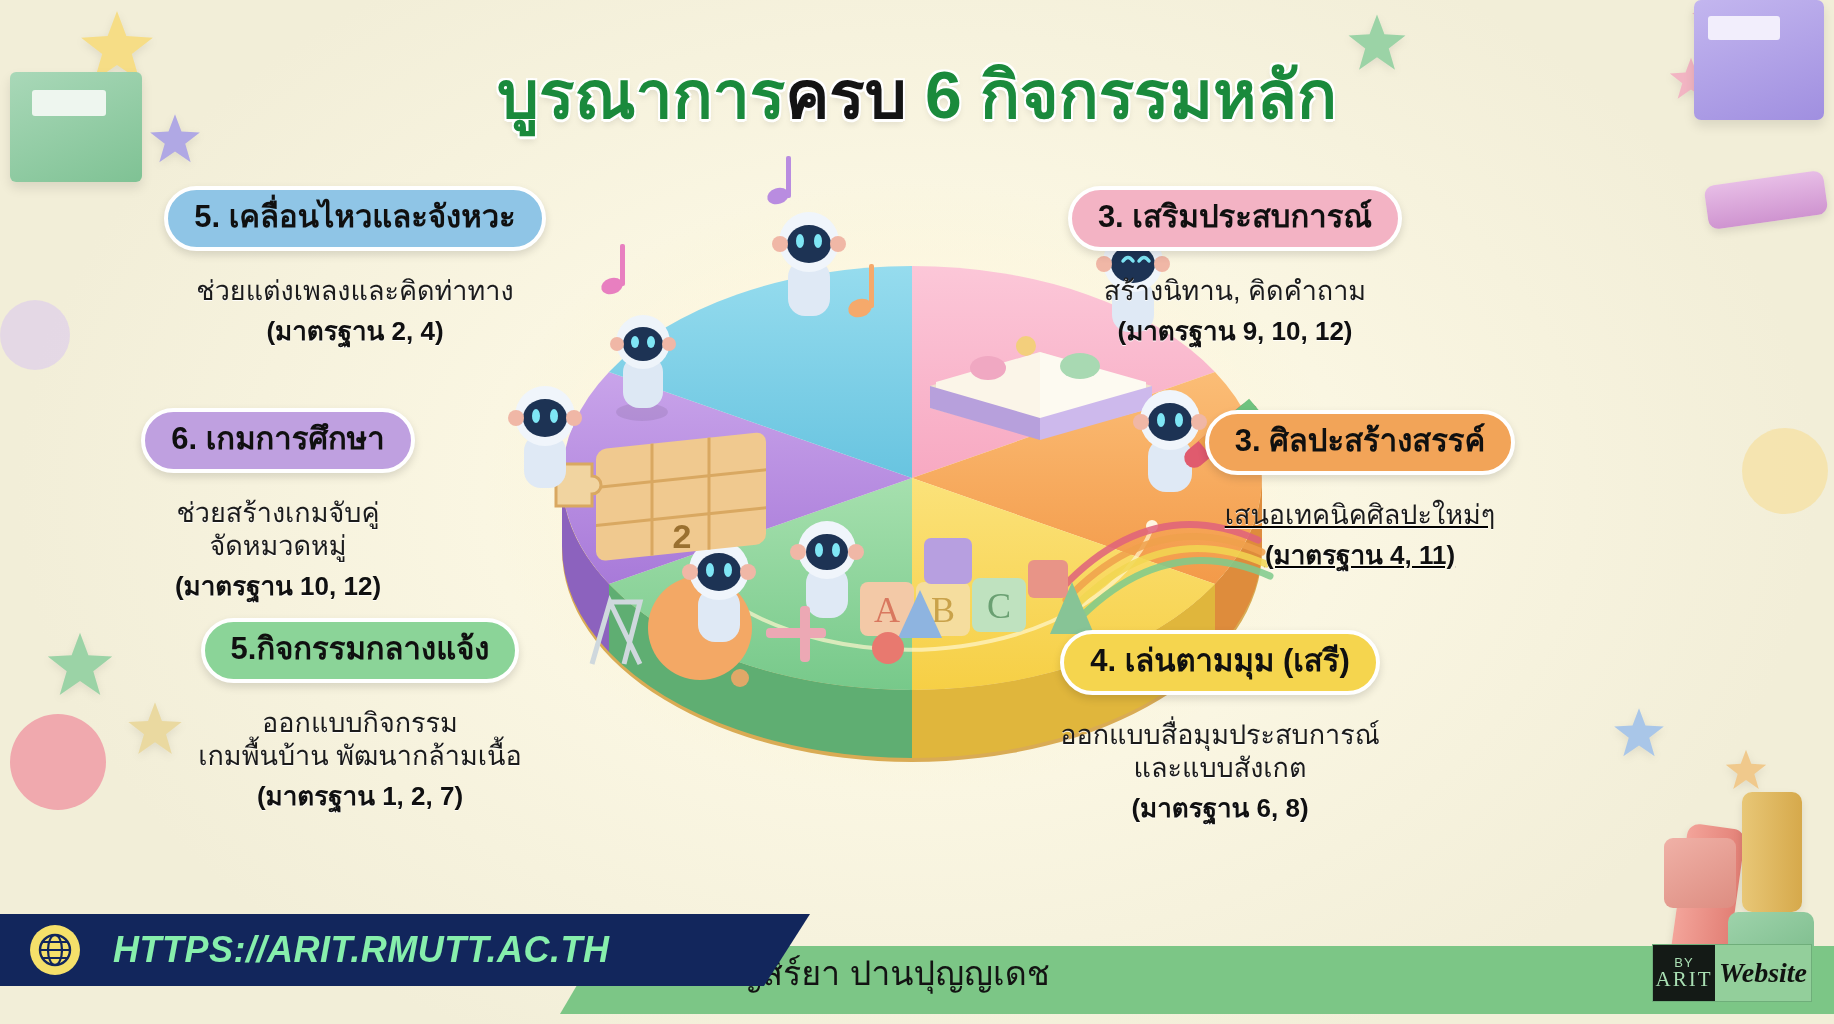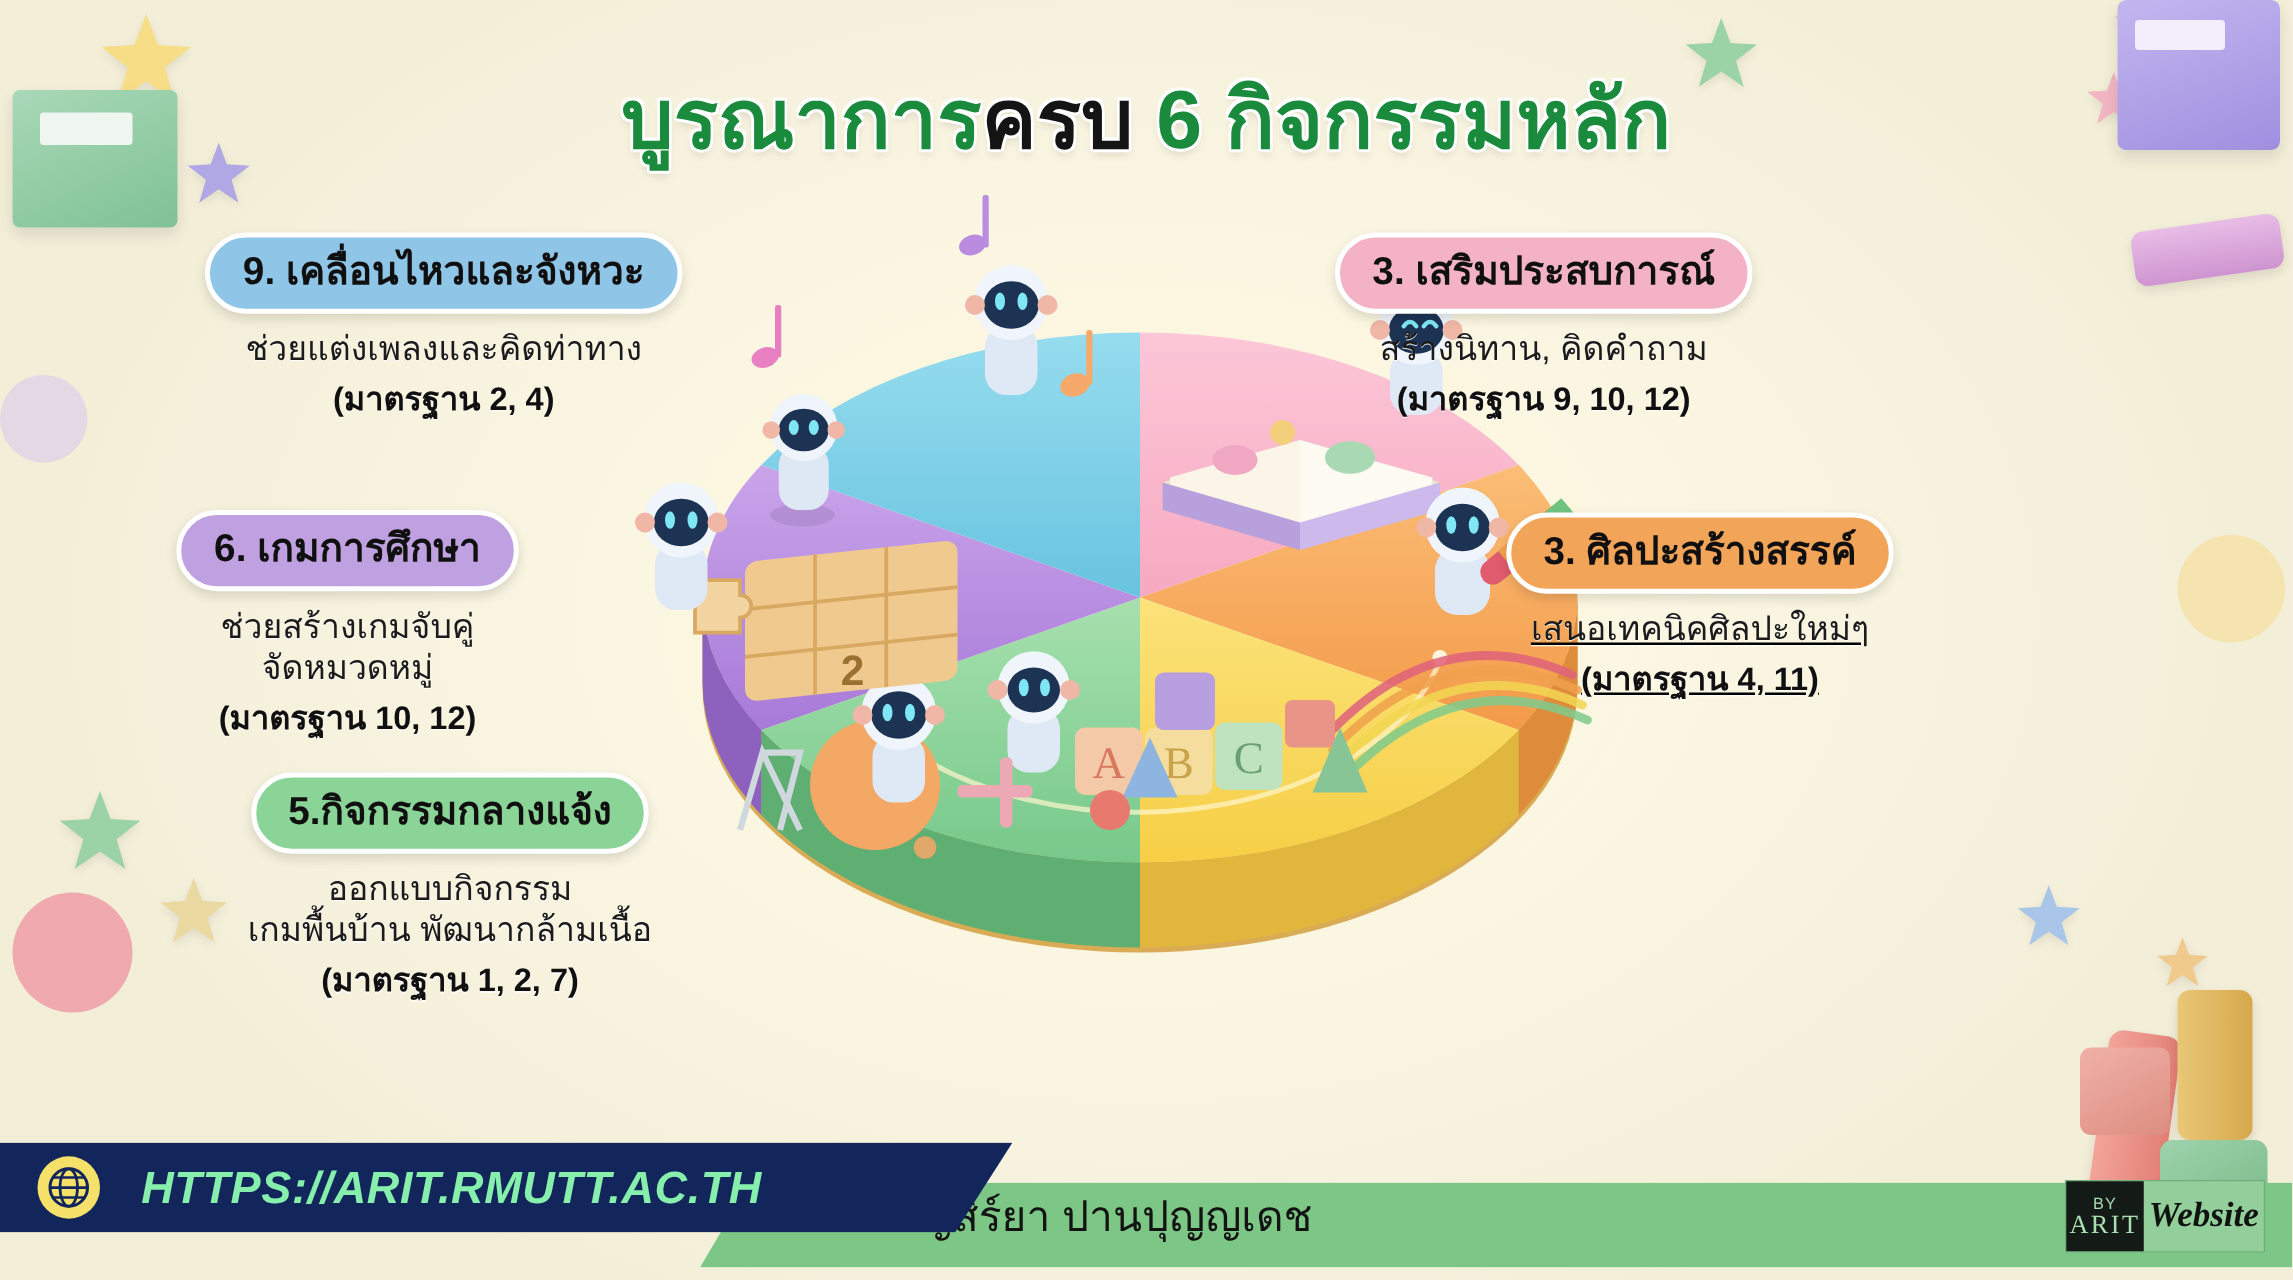--- a/index.html
+++ b/index.html
@@ -78,21 +78,21 @@
     padding: 9px 26px 12px;
     font-size: 31px;
     font-weight: bold;
     color: #101010;
     border: 4px solid #ffffff;
     box-shadow: 0 4px 9px rgba(0,0,0,.13);
     white-space: nowrap;
     line-height: 1.15;
   }
   .desc {
-    margin-top: 12px;
+    margin-top: 24px;
     font-size: 27px;
     line-height: 1.22;
     color: #1b1b1b;
     text-shadow: 0 1px 0 rgba(255,255,255,.85);
     white-space: pre-line;
   }
   .std {
     margin-top: 2px;
     font-size: 26px;
     font-weight: bold;
@@ -459,37 +459,43 @@
         <ellipse cx="35" cy="42" rx="22" ry="19" fill="#1d3354"></ellipse>
         <ellipse cx="26" cy="40" rx="4" ry="7" fill="#7fe6f5"></ellipse>
         <ellipse cx="44" cy="40" rx="4" ry="7" fill="#7fe6f5"></ellipse>
         <circle cx="6" cy="42" r="8" fill="#f0b7a6"></circle>
         <circle cx="64" cy="42" r="8" fill="#f0b7a6"></circle>
       </g>
     </svg>
   </div>
 
   <div class="callout" id="co1">
-    <div class="pill" style="background:#8fc5e6">9. เคลื่อนไหวและจังหวะ</div>
+    <div class="pill" style="background:#8fc5e6">5. เคลื่อนไหวและจังหวะ</div>
     <div class="desc">ช่วยแต่งเพลงและคิดท่าทาง</div>
     <div class="std">(มาตรฐาน 2, 4)</div>
   </div>
 
   <div class="callout" id="co2">
     <div class="pill" style="background:#f3b3c4">3. เสริมประสบการณ์</div>
     <div class="desc">สร้างนิทาน, คิดคำถาม</div>
     <div class="std">(มาตรฐาน 9, 10, 12)</div>
   </div>
 
   <div class="callout" id="co3">
     <div class="pill" style="background:#f2a458">3. ศิลปะสร้างสรรค์</div>
     <div class="desc">เสนอเทคนิคศิลปะใหม่ๆ</div>
     <div class="std">(มาตรฐาน 4, 11)</div>
   </div>
 
+  <div class="callout" id="co4">
+    <div class="pill" style="background:#f5d54e">4. เล่นตามมุม (เสรี)</div>
+    <div class="desc">ออกแบบสื่อมุมประสบการณ์
+และแบบสังเกต</div>
+    <div class="std">(มาตรฐาน 6, 8)</div>
+  </div>
 
   <div class="callout" id="co5">
     <div class="pill" style="background:#8bd498">5.กิจกรรมกลางแจ้ง</div>
     <div class="desc">ออกแบบกิจกรรม
 เกมพื้นบ้าน พัฒนากล้ามเนื้อ</div>
     <div class="std">(มาตรฐาน 1, 2, 7)</div>
   </div>
 
   <div class="callout" id="co6">
     <div class="pill" style="background:#bfa0e0">6. เกมการศึกษา</div>

